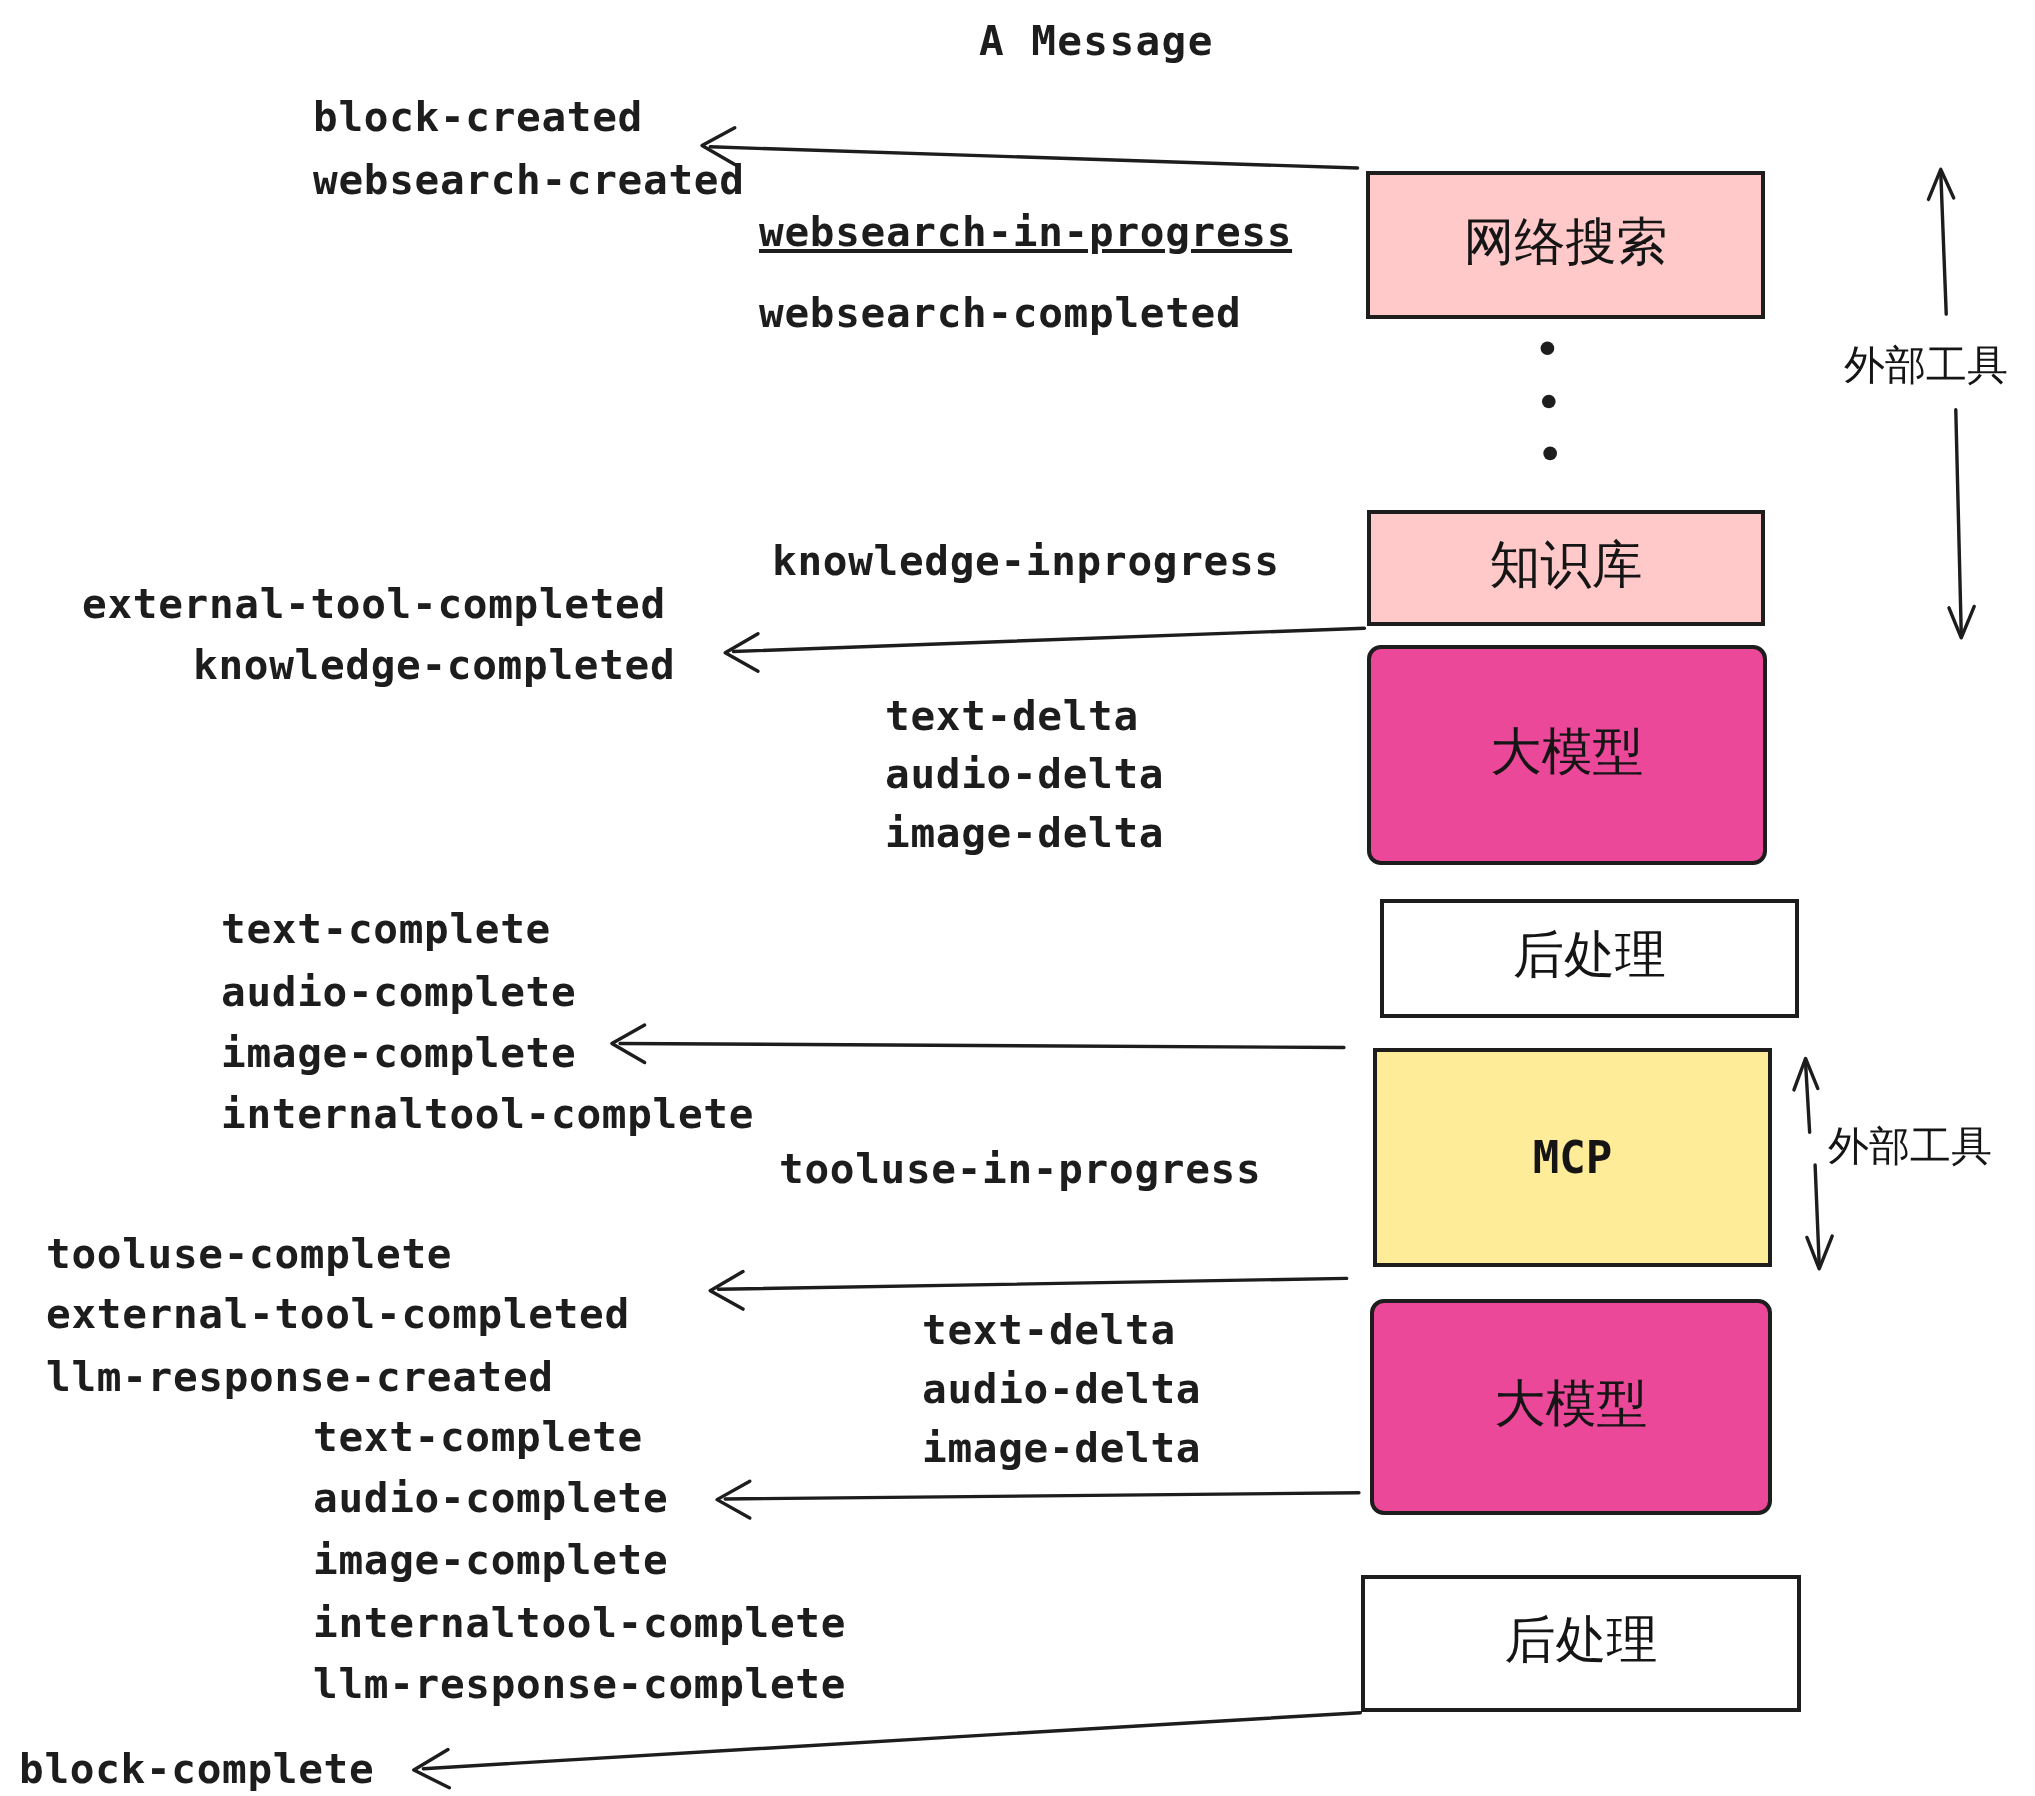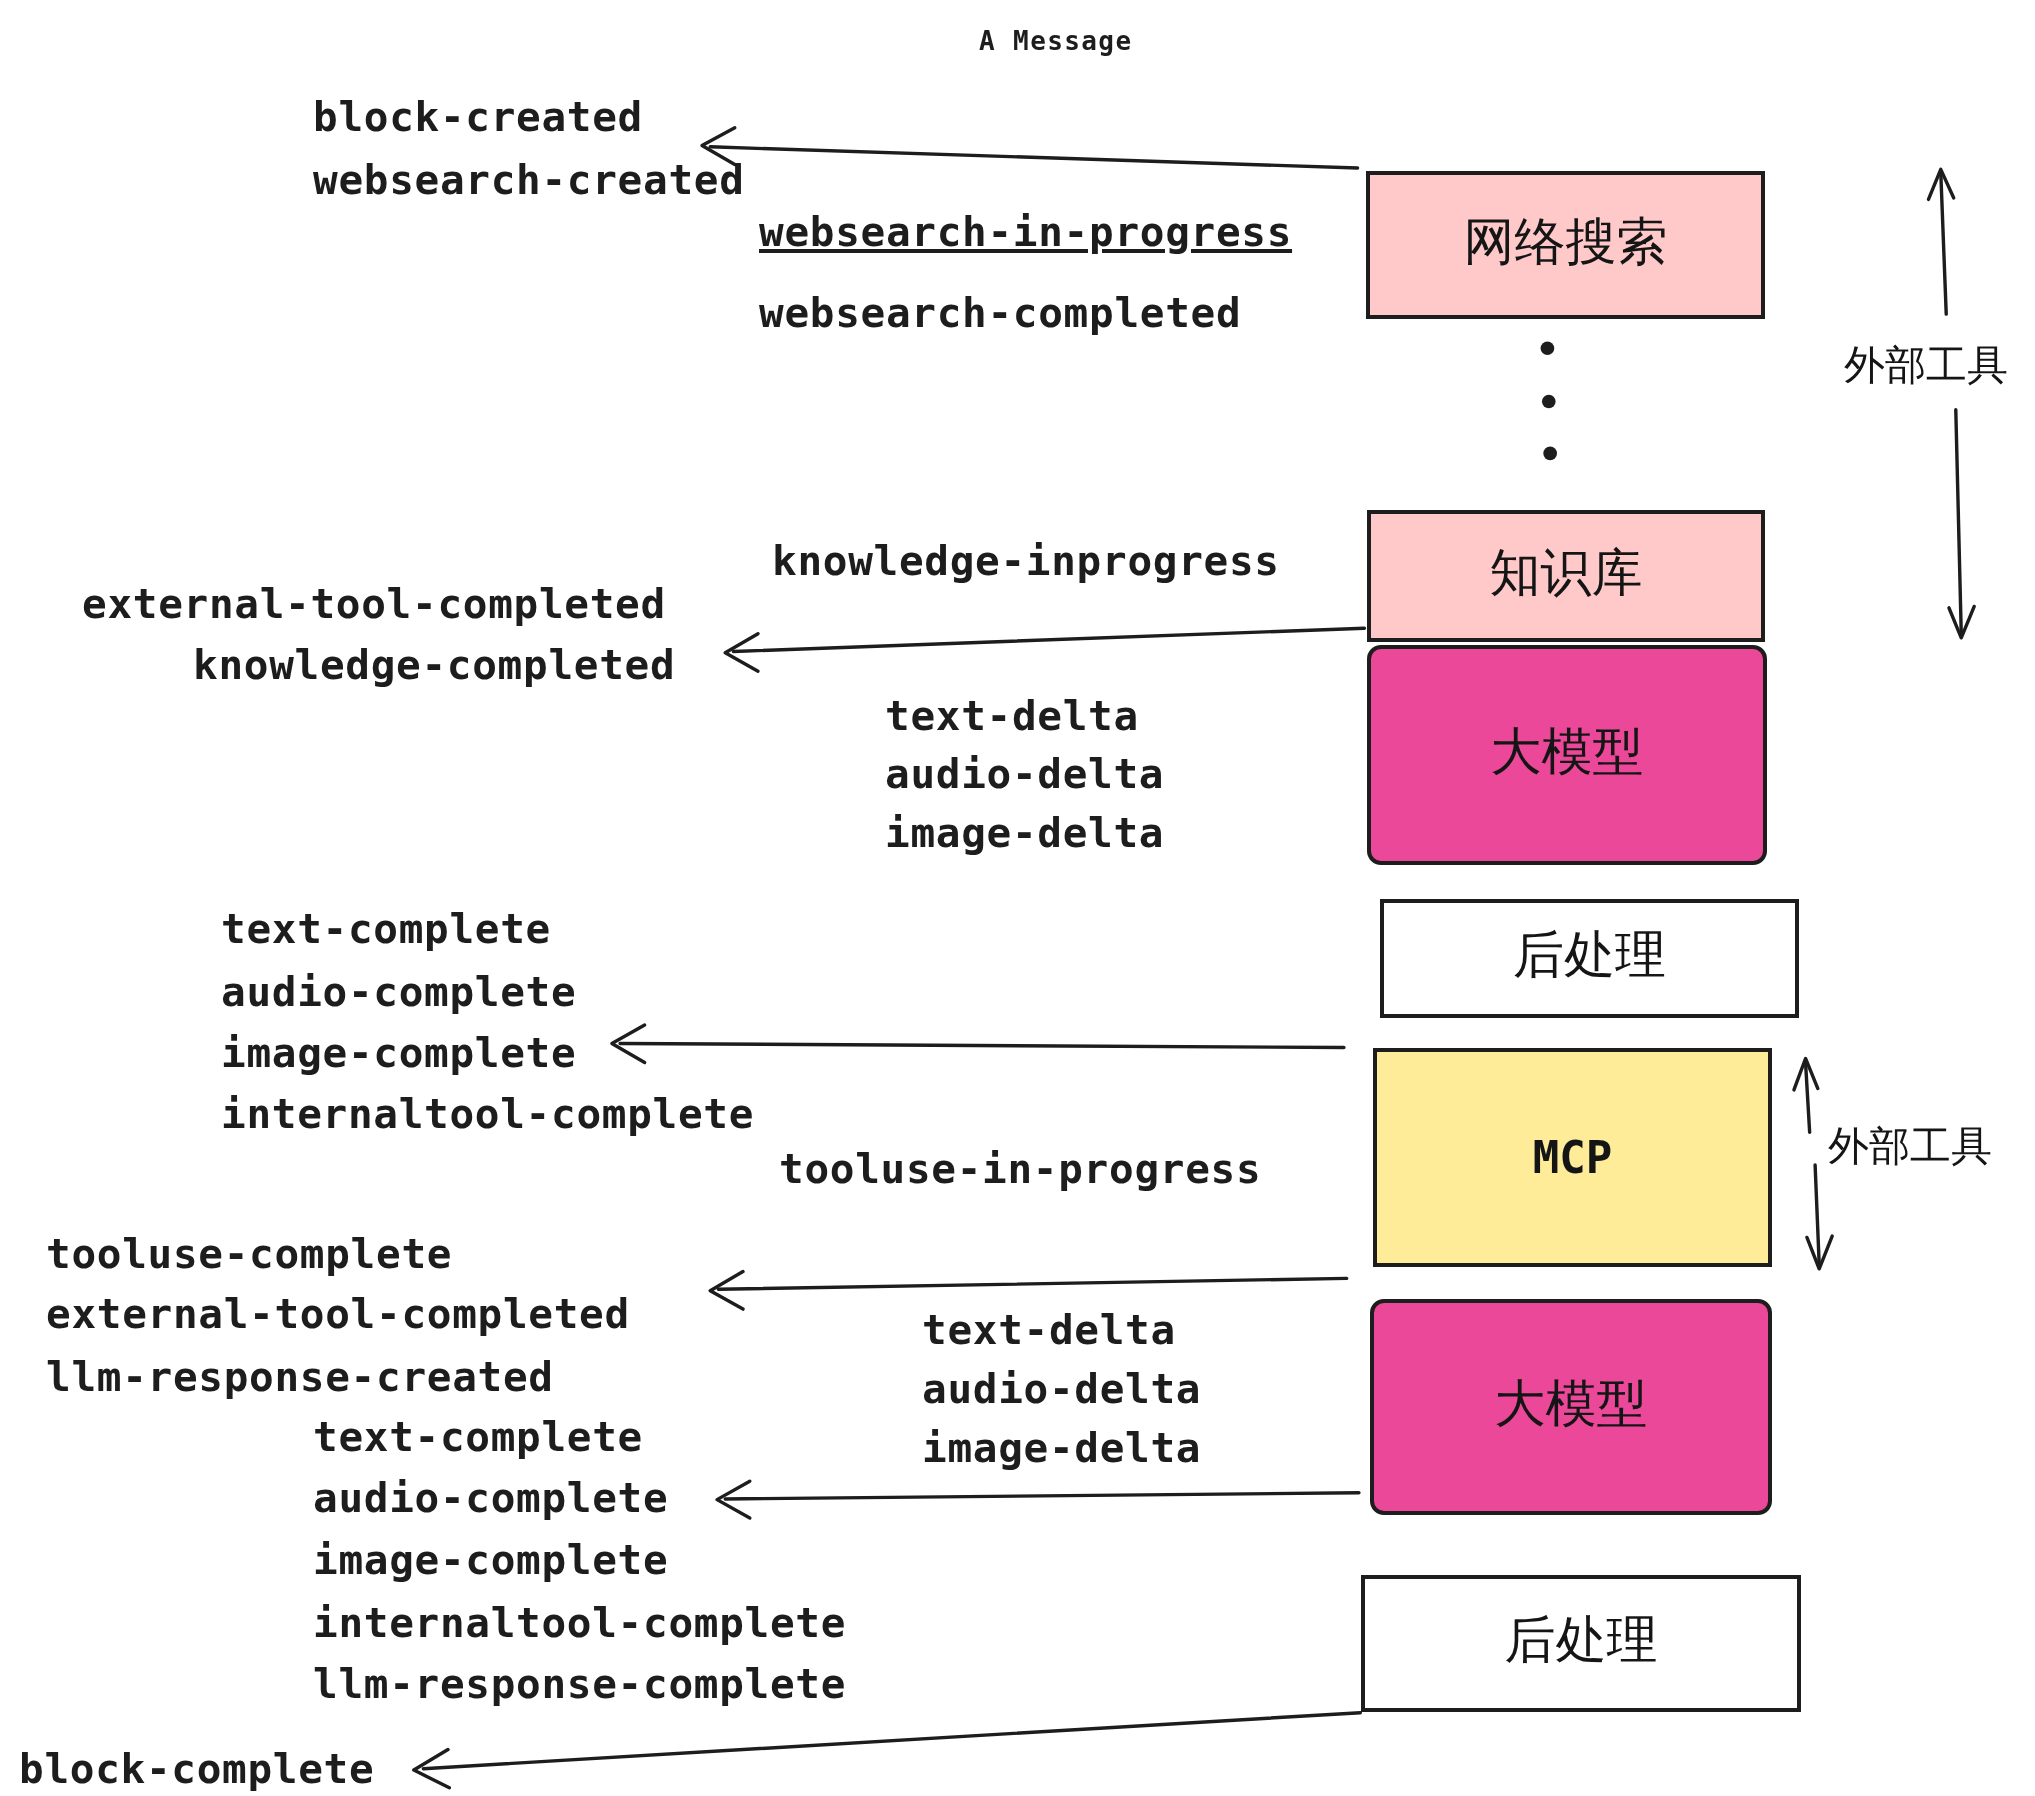--- a/index.html
+++ b/index.html
@@ -4,21 +4,21 @@
 <style>
   html,body{margin:0;padding:0;}
   body{
     width:2035px;height:1796px;position:relative;overflow:hidden;
     background:#ffffff;
     font-family:"DejaVu Sans Mono","Liberation Mono",monospace;
   }
   .page{position:absolute;inset:0;}
   svg.overlay{position:absolute;left:0;top:0;width:2035px;height:1796px;pointer-events:none;}
   .title{
-    position:absolute;font-size:26px;line-height:41px;font-weight:bold;
+    position:absolute;font-size:41px;line-height:41px;font-weight:bold;
     color:#1d1d1d;white-space:nowrap;letter-spacing:1.4px;
   }
   .evt{
     position:absolute;font-size:41px;line-height:42px;font-weight:bold;
     color:#1d1d1d;white-space:nowrap;letter-spacing:0.7px;
   }
   .box{
     position:absolute;border:4.1px solid #1d1d1d;box-sizing:border-box;
     display:flex;align-items:center;justify-content:center;
   }
@@ -127,21 +127,21 @@
   <div class="evt" style="left:313px;top:1416px;">text-complete</div>
   <div class="evt" style="left:313px;top:1477px;">audio-complete</div>
   <div class="evt" style="left:313px;top:1539px;">image-complete</div>
   <div class="evt" style="left:313px;top:1602px;">internaltool-complete</div>
   <div class="evt" style="left:313px;top:1663px;">llm-response-complete</div>
   <div class="evt" style="left:19px;top:1748px;">block-complete</div>
 
   <div class="box pink" style="left:1366px;top:171px;width:399px;height:148px;">
     <span class="lbl">网络搜索</span>
   </div>
-  <div class="box pink" style="left:1367px;top:510px;width:398px;height:132px;">
+  <div class="box pink" style="left:1367px;top:510px;width:398px;height:116px;">
     <span class="lbl">知识库</span>
   </div>
   <div class="box green" style="left:1367px;top:645px;width:400px;height:220px;">
     <span class="lbl">大模型</span>
   </div>
   <div class="box white" style="left:1380px;top:899px;width:419px;height:119px;">
     <span class="lbl">后处理</span>
   </div>
   <div class="box yellow mcp" style="left:1373px;top:1048px;width:399px;height:219px;">
     <span class="lbl">MCP</span>

